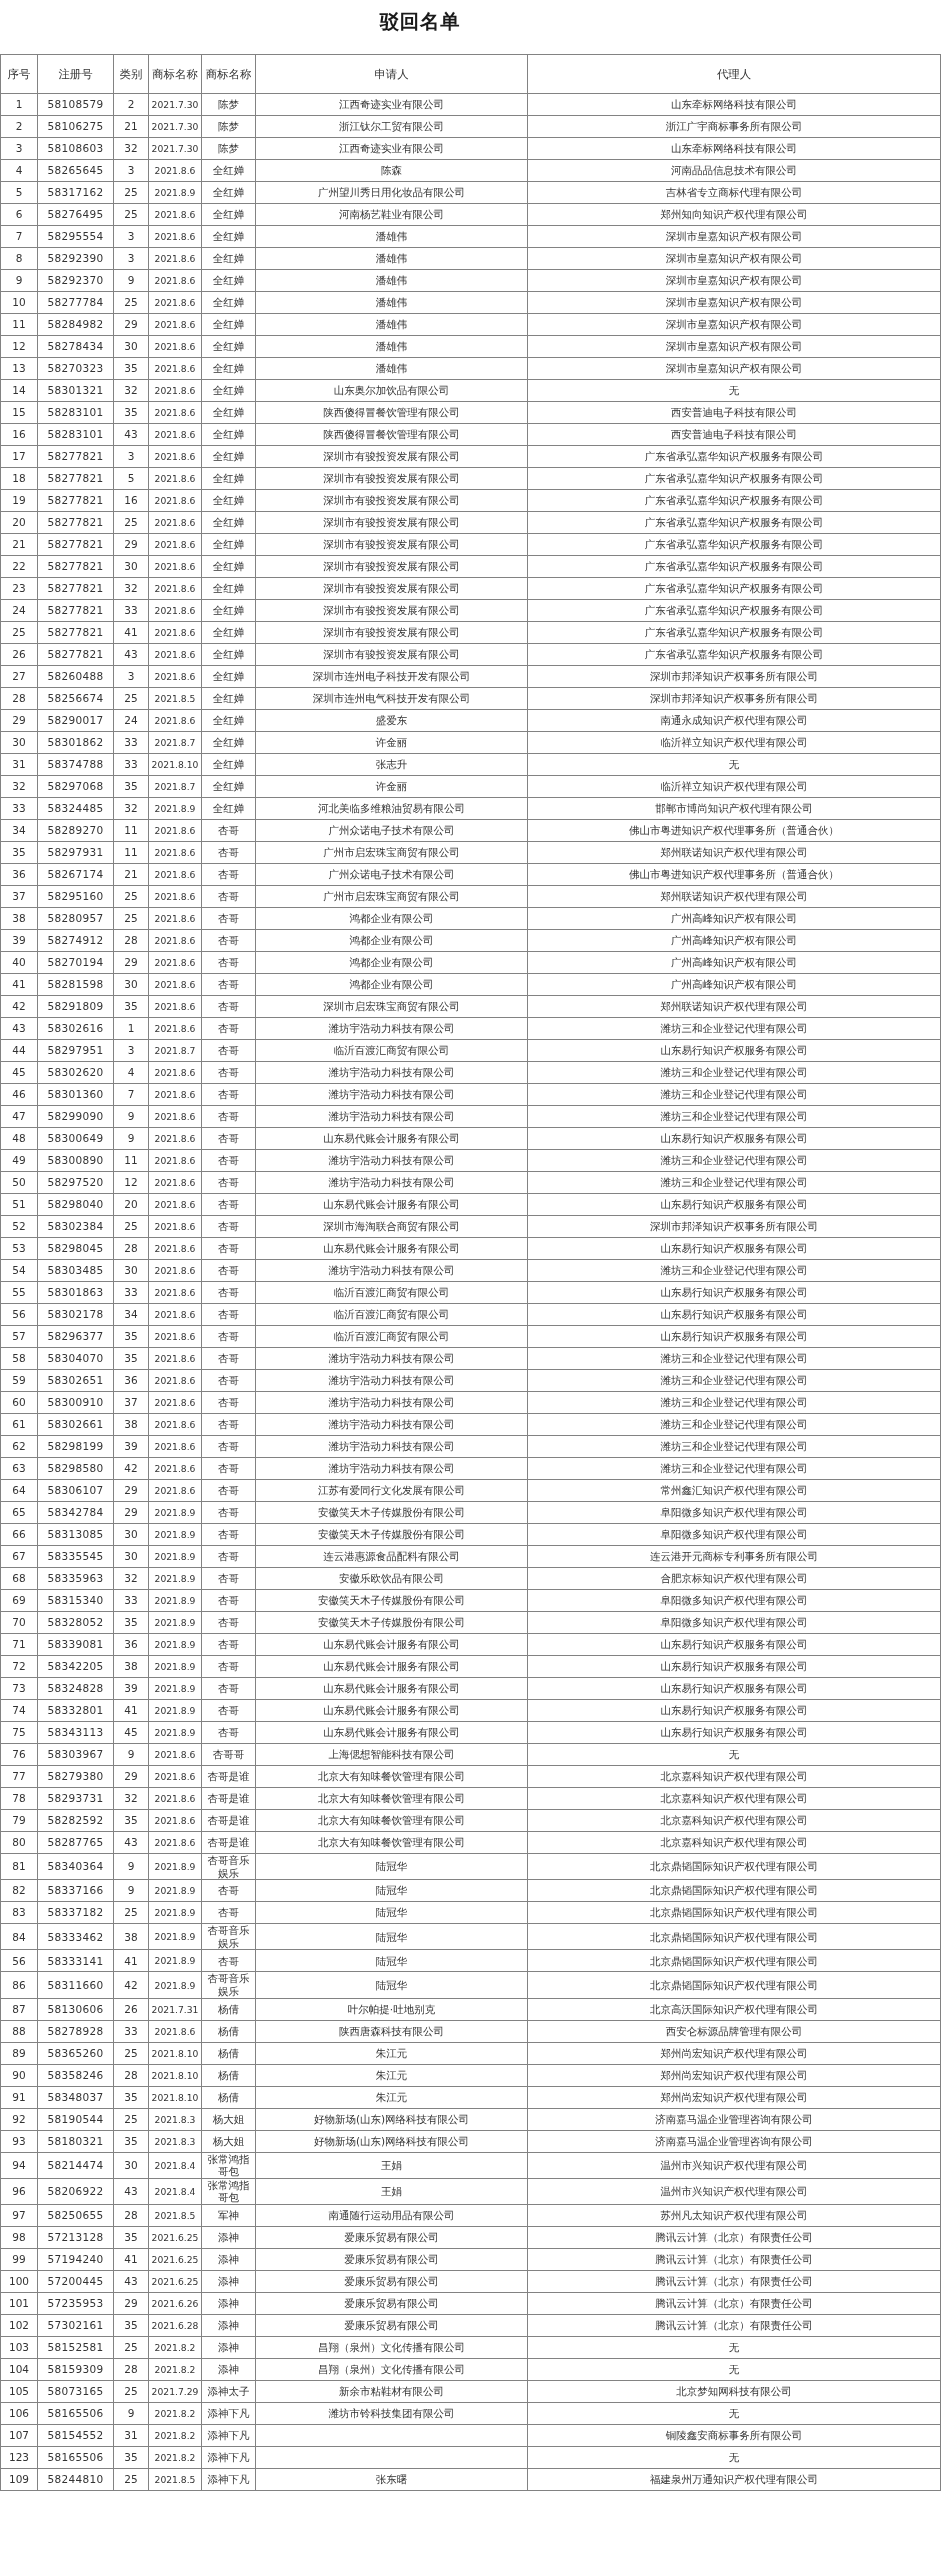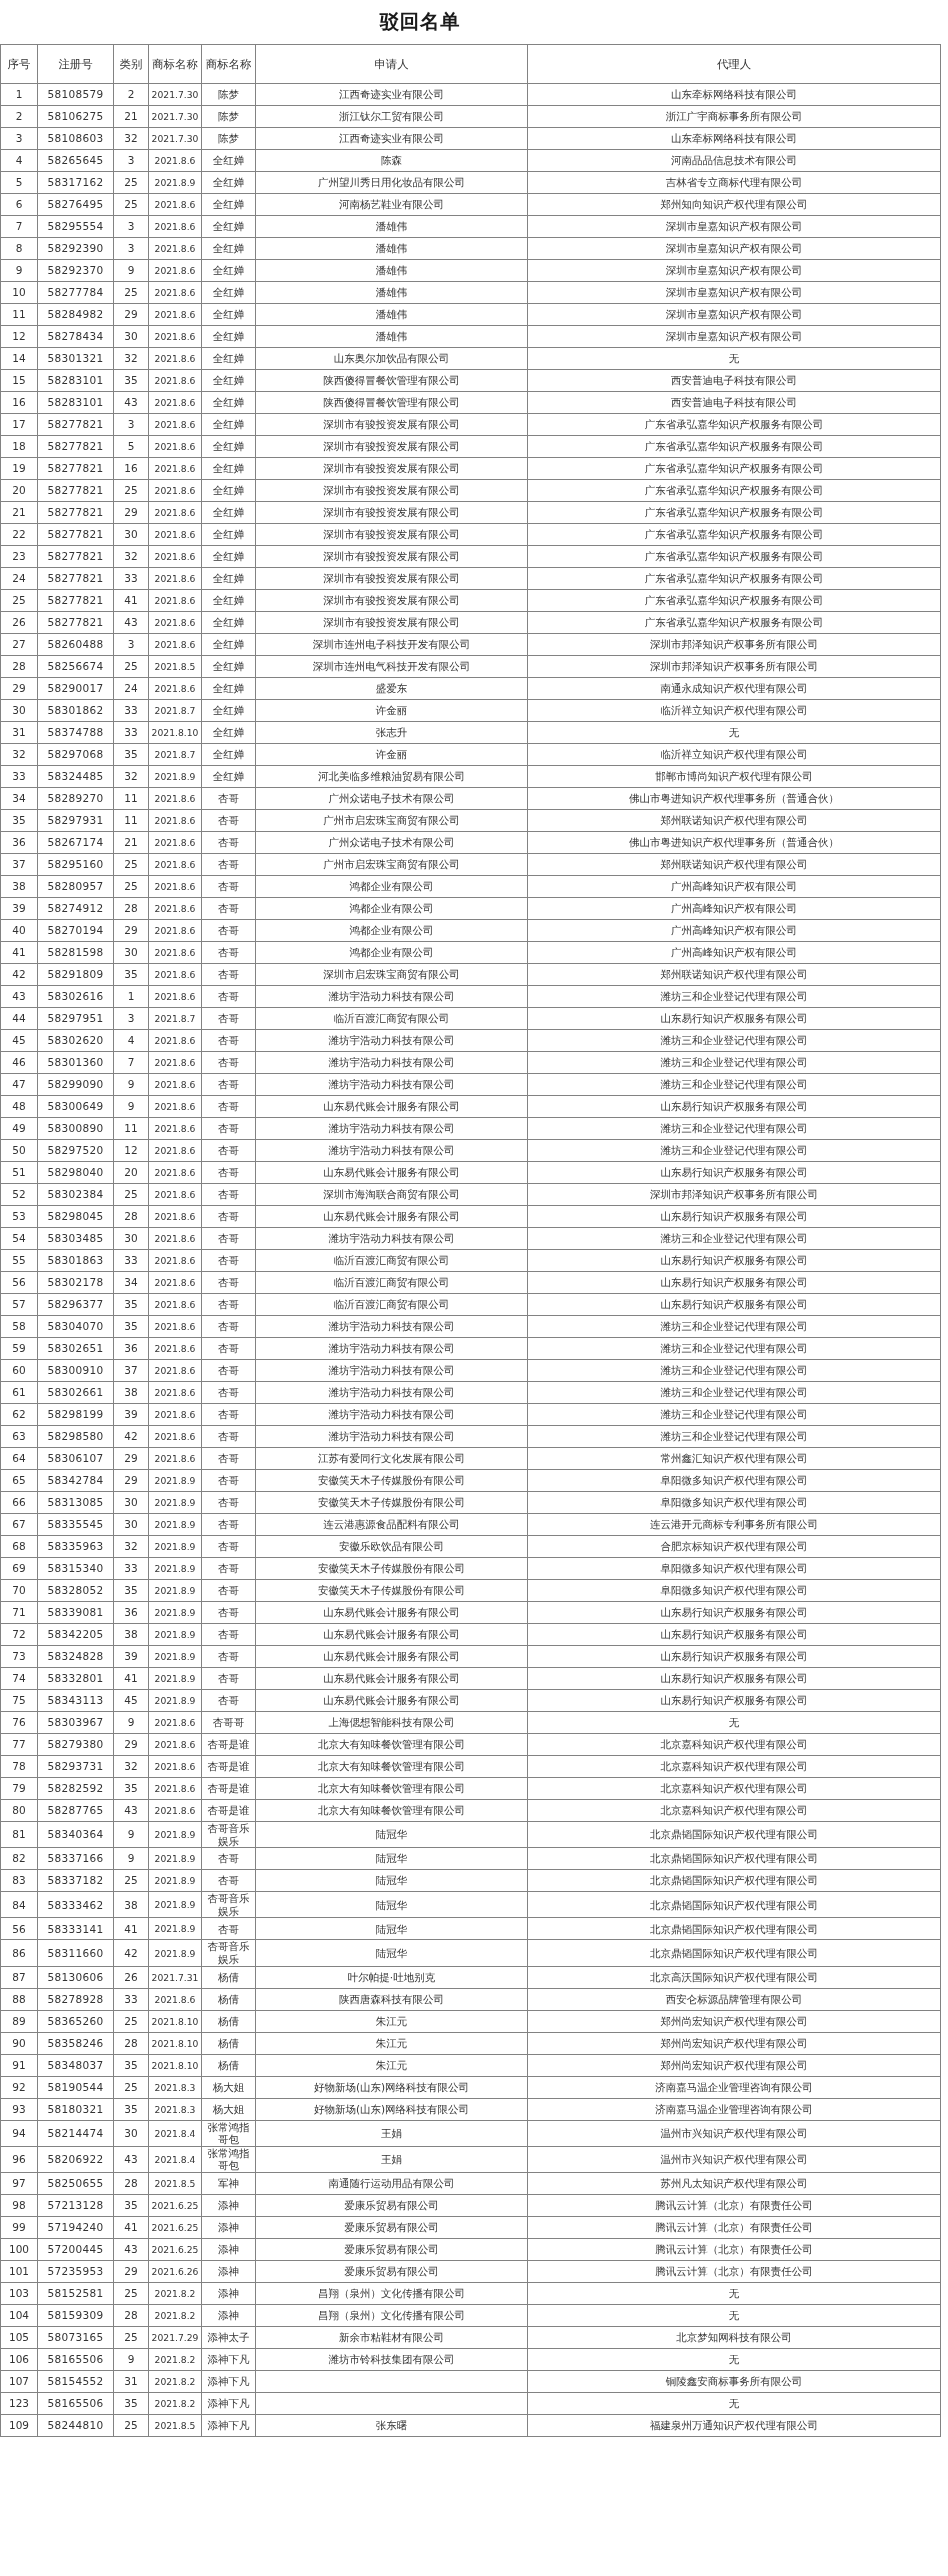--- a/index.html
+++ b/index.html
@@ -13,21 +13,21 @@
   .title {
     text-align: center;
     font-size: 19.3px;
     font-weight: 700;
     color: #1a1a1a;
     padding: 8px 0 6.1px 0;
     letter-spacing: 0.9px;
   }
   table.grid {
     width: 939px;
-    margin: 3px auto;
+    margin: 13px auto;
     border-collapse: collapse;
     table-layout: fixed;
   }
   col.c0 { width: 37px; }
   col.c1 { width: 76px; }
   col.c2 { width: 35px; }
   col.c3 { width: 53px; }
   col.c4 { width: 54px; }
   col.c5 { width: 272px; }
   col.c6 { width: 413px; }
@@ -185,20 +185,29 @@
         <tr>
           <td class="c0">12</td>
           <td class="c1">58278434</td>
           <td class="c2">30</td>
           <td class="c3">2021.8.6</td>
           <td class="c4">全红婵</td>
           <td class="c5">潘雄伟</td>
           <td class="c6">深圳市皇嘉知识产权有限公司</td>
         </tr>
         <tr>
+          <td class="c0">13</td>
+          <td class="c1">58270323</td>
+          <td class="c2">35</td>
+          <td class="c3">2021.8.6</td>
+          <td class="c4">全红婵</td>
+          <td class="c5">潘雄伟</td>
+          <td class="c6">深圳市皇嘉知识产权有限公司</td>
+        </tr>
+        <tr>
           <td class="c0">14</td>
           <td class="c1">58301321</td>
           <td class="c2">32</td>
           <td class="c3">2021.8.6</td>
           <td class="c4">全红婵</td>
           <td class="c5">山东奥尔加饮品有限公司</td>
           <td class="c6">无</td>
         </tr>
         <tr>
           <td class="c0">15</td>
@@ -968,20 +977,29 @@
         <tr>
           <td class="c0">101</td>
           <td class="c1">57235953</td>
           <td class="c2">29</td>
           <td class="c3">2021.6.26</td>
           <td class="c4">添神</td>
           <td class="c5">爱康乐贸易有限公司</td>
           <td class="c6">腾讯云计算（北京）有限责任公司</td>
         </tr>
         <tr>
+          <td class="c0">102</td>
+          <td class="c1">57302161</td>
+          <td class="c2">35</td>
+          <td class="c3">2021.6.28</td>
+          <td class="c4">添神</td>
+          <td class="c5">爱康乐贸易有限公司</td>
+          <td class="c6">腾讯云计算（北京）有限责任公司</td>
+        </tr>
+        <tr>
           <td class="c0">103</td>
           <td class="c1">58152581</td>
           <td class="c2">25</td>
           <td class="c3">2021.8.2</td>
           <td class="c4">添神</td>
           <td class="c5">昌翔（泉州）文化传播有限公司</td>
           <td class="c6">无</td>
         </tr>
         <tr>
           <td class="c0">104</td>

